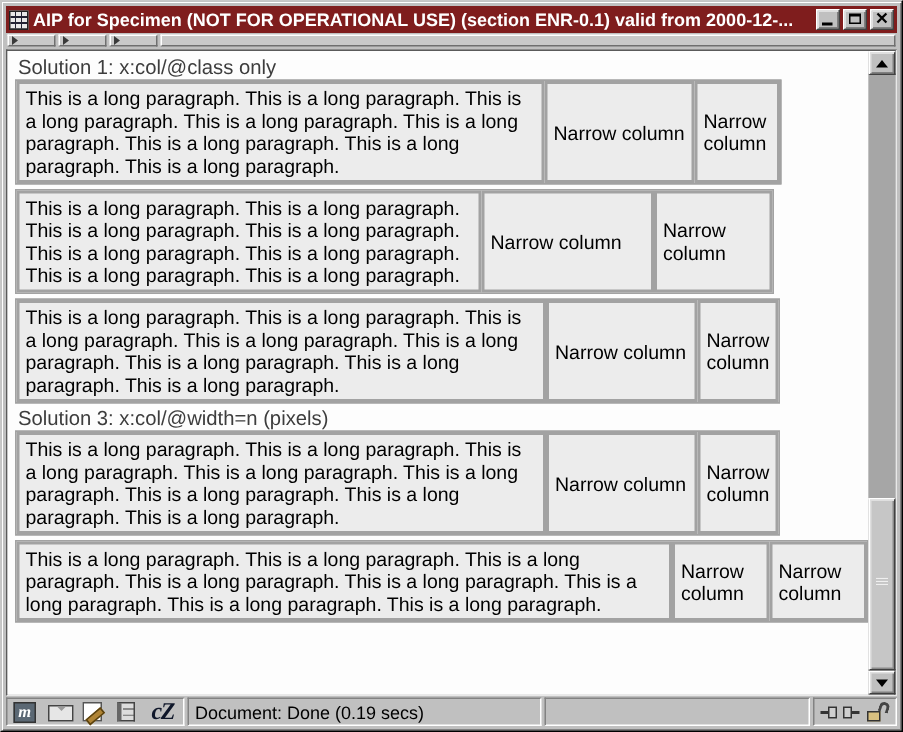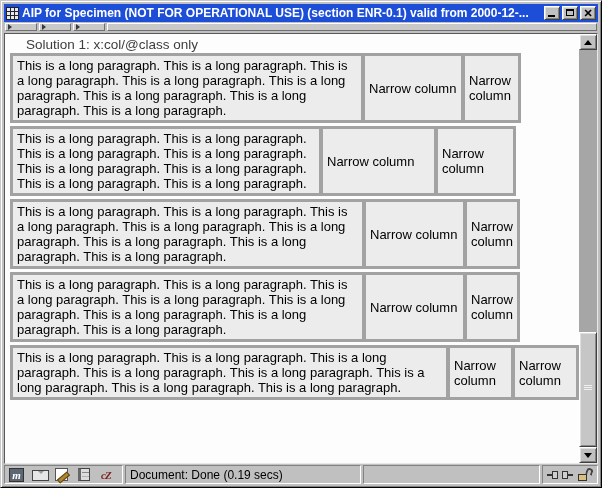--- a/index.html
+++ b/index.html
@@ -10,21 +10,21 @@
     width:602px; height:488px;
     background:#c0c0c0;
     border:1px solid; border-color:#c8c8c8 #000 #000 #c8c8c8;
     box-shadow: inset 1px 1px 0 #ffffff, inset -1px -1px 0 #808080;
     padding:3px;
     display:flex; flex-direction:column;
   }
 
   .titlebar {
     height:18px; flex:0 0 18px;
-    background:#1d4ed8;
+    background:#7f1d1d;
     display:flex; align-items:center;
     padding:0 2px; gap:3px;
   }
   .title-icon {
     width:13px; height:13px; flex:0 0 13px;
     background:
       repeating-linear-gradient(to right, transparent 0 3px, #223 3px 4px),
       repeating-linear-gradient(to bottom, transparent 0 3px, #223 3px 4px),
       #e8e8e8;
     border:1px solid #222;
@@ -71,21 +71,21 @@
     flex:1 1 auto; display:flex; min-height:0;
     border:1px solid; border-color:#5a5a5a #e8e8e8 #e8e8e8 #5a5a5a;
   }
   .page {
     flex:1 1 auto; background:#fdfdfd; overflow:hidden;
     padding:2px 0 0 5px;
   }
 
   h3.sol-heading {
     font-size:13.5px; font-weight:normal; color:#3d3d3d;
-    line-height:13px; margin:2px 0 2px 16px; white-space:nowrap;
+    line-height:13px; margin:2px 0 2px 2px; white-space:nowrap;
   }
   table.sol-table {
     border-collapse:separate; border-spacing:0;
     border:1px solid #a2a2a2; margin:0 0 3px 0;
     background:#a2a2a2;
   }
   table.sol-table td {
     border:2px solid #a2a2a2; background:#ececec;
     font-size:13px; line-height:15px; color:#000;
     padding:2px 4px; vertical-align:middle;
@@ -157,21 +157,21 @@
     background:#b08434; border:1px solid #5a4210; transform:rotate(-40deg);
   }
   .icon-book {
     width:12px; height:13px; background:#dcdcdc; border:1px solid #444;
     border-left:3px solid #666;
     background-image:linear-gradient(#888 1px, transparent 1px, transparent 4px, #888 5px, transparent 5px);
     background-size:8px 8px; background-position:1px 3px; background-repeat:no-repeat;
   }
   .icon-cz {
     font-family:"Liberation Serif",serif; font-weight:bold; font-style:italic;
-    font-size:11px; line-height:14px; color:#7f1d1d; letter-spacing:-1px;
+    font-size:16px; line-height:14px; color:#0f172a; letter-spacing:-1px;
   }
   .icon-plug { width:26px; height:10px; position:relative; cursor:pointer; }
   .icon-plug .wire { position:absolute; top:4px; width:5px; height:2px; background:#333; }
   .icon-plug .wire.l { left:0; } .icon-plug .wire.r { right:0; }
   .icon-plug .jack { position:absolute; top:1px; width:6px; height:8px; background:#cfcfcf; border:1px solid #333; }
   .icon-plug .jack.l { left:5px; } .icon-plug .jack.r { right:5px; }
   .icon-lock { width:15px; height:13px; position:relative; cursor:pointer; }
   .icon-lock .shackle {
     position:absolute; right:0; top:0; width:7px; height:7px;
     border:2px solid #444; border-bottom:none; border-radius:4px 4px 0 0; transform:rotate(18deg);
@@ -242,20 +242,21 @@
       <table class="sol-table t3">
         <tbody>
             <tr>
           <td class="c-long">This is a long paragraph. This is a long paragraph. This is a long paragraph. This is a long paragraph. This is a long paragraph. This is a long paragraph. This is a long paragraph. This is a long paragraph.</td>
           <td class="c-n1">Narrow column</td>
           <td class="c-n2">Narrow column</td>
         </tr>
       </tbody>
         </table>
 
+      <h3 class="sol-heading">Solution 3: x:col/@width=n (pixels)</h3>
       <table class="sol-table t4">
         <tbody>
             <tr>
           <td class="c-long">This is a long paragraph. This is a long paragraph. This is a long paragraph. This is a long paragraph. This is a long paragraph. This is a long paragraph. This is a long paragraph. This is a long paragraph.</td>
           <td class="c-n1">Narrow column</td>
           <td class="c-n2">Narrow column</td>
         </tr>
       </tbody>
         </table>
 

